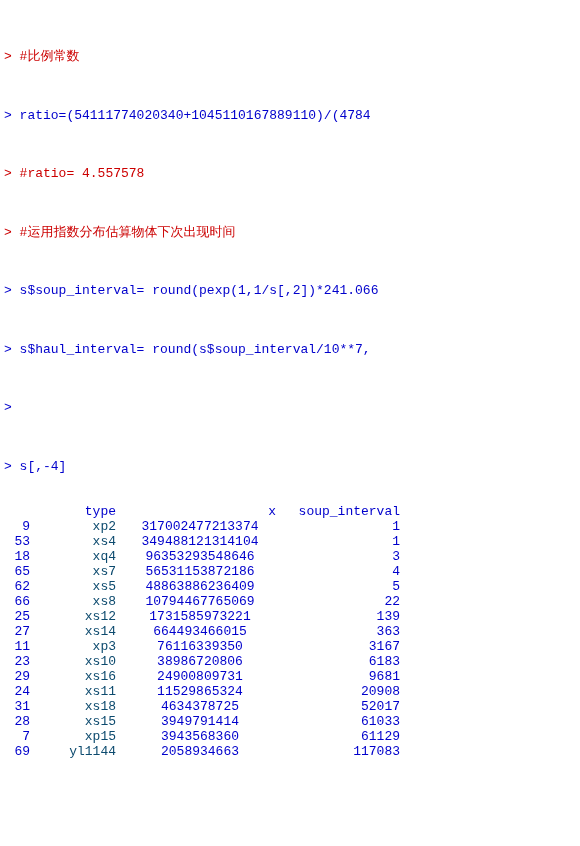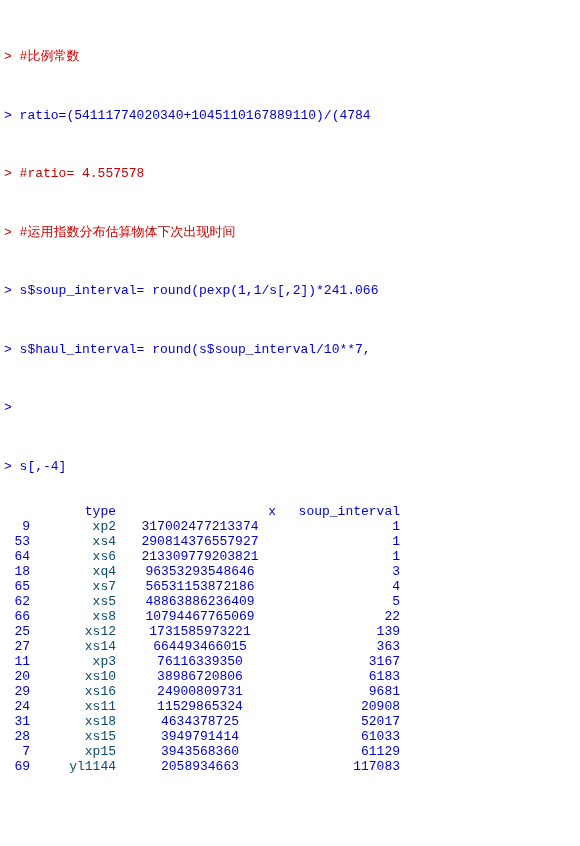--- a/index.html
+++ b/index.html
@@ -95,27 +95,21 @@
     <tbody id="table-body">
     <tr>
       <td class="row-index">9</td>
       <td class="col-type">xp2</td>
       <td class="col-x">317002477213374</td>
       <td class="col-soup">1</td>
     </tr>
         <tr>
       <td class="row-index">53</td>
       <td class="col-type">xs4</td>
-      <td class="col-x">290814376557927</td>
-      <td class="col-soup">1</td>
-    </tr>
-        <tr>
-      <td class="row-index">64</td>
-      <td class="col-type">xs6</td>
-      <td class="col-x">213309779203821</td>
+      <td class="col-x">349488121314104</td>
       <td class="col-soup">1</td>
     </tr>
         <tr>
       <td class="row-index">18</td>
       <td class="col-type">xq4</td>
       <td class="col-x">96353293548646</td>
       <td class="col-soup">3</td>
     </tr>
         <tr>
       <td class="row-index">65</td>
@@ -147,21 +141,21 @@
       <td class="col-x">664493466015</td>
       <td class="col-soup">363</td>
     </tr>
         <tr>
       <td class="row-index">11</td>
       <td class="col-type">xp3</td>
       <td class="col-x">76116339350</td>
       <td class="col-soup">3167</td>
     </tr>
         <tr>
-      <td class="row-index">20</td>
+      <td class="row-index">23</td>
       <td class="col-type">xs10</td>
       <td class="col-x">38986720806</td>
       <td class="col-soup">6183</td>
     </tr>
         <tr>
       <td class="row-index">29</td>
       <td class="col-type">xs16</td>
       <td class="col-x">24900809731</td>
       <td class="col-soup">9681</td>
     </tr>

